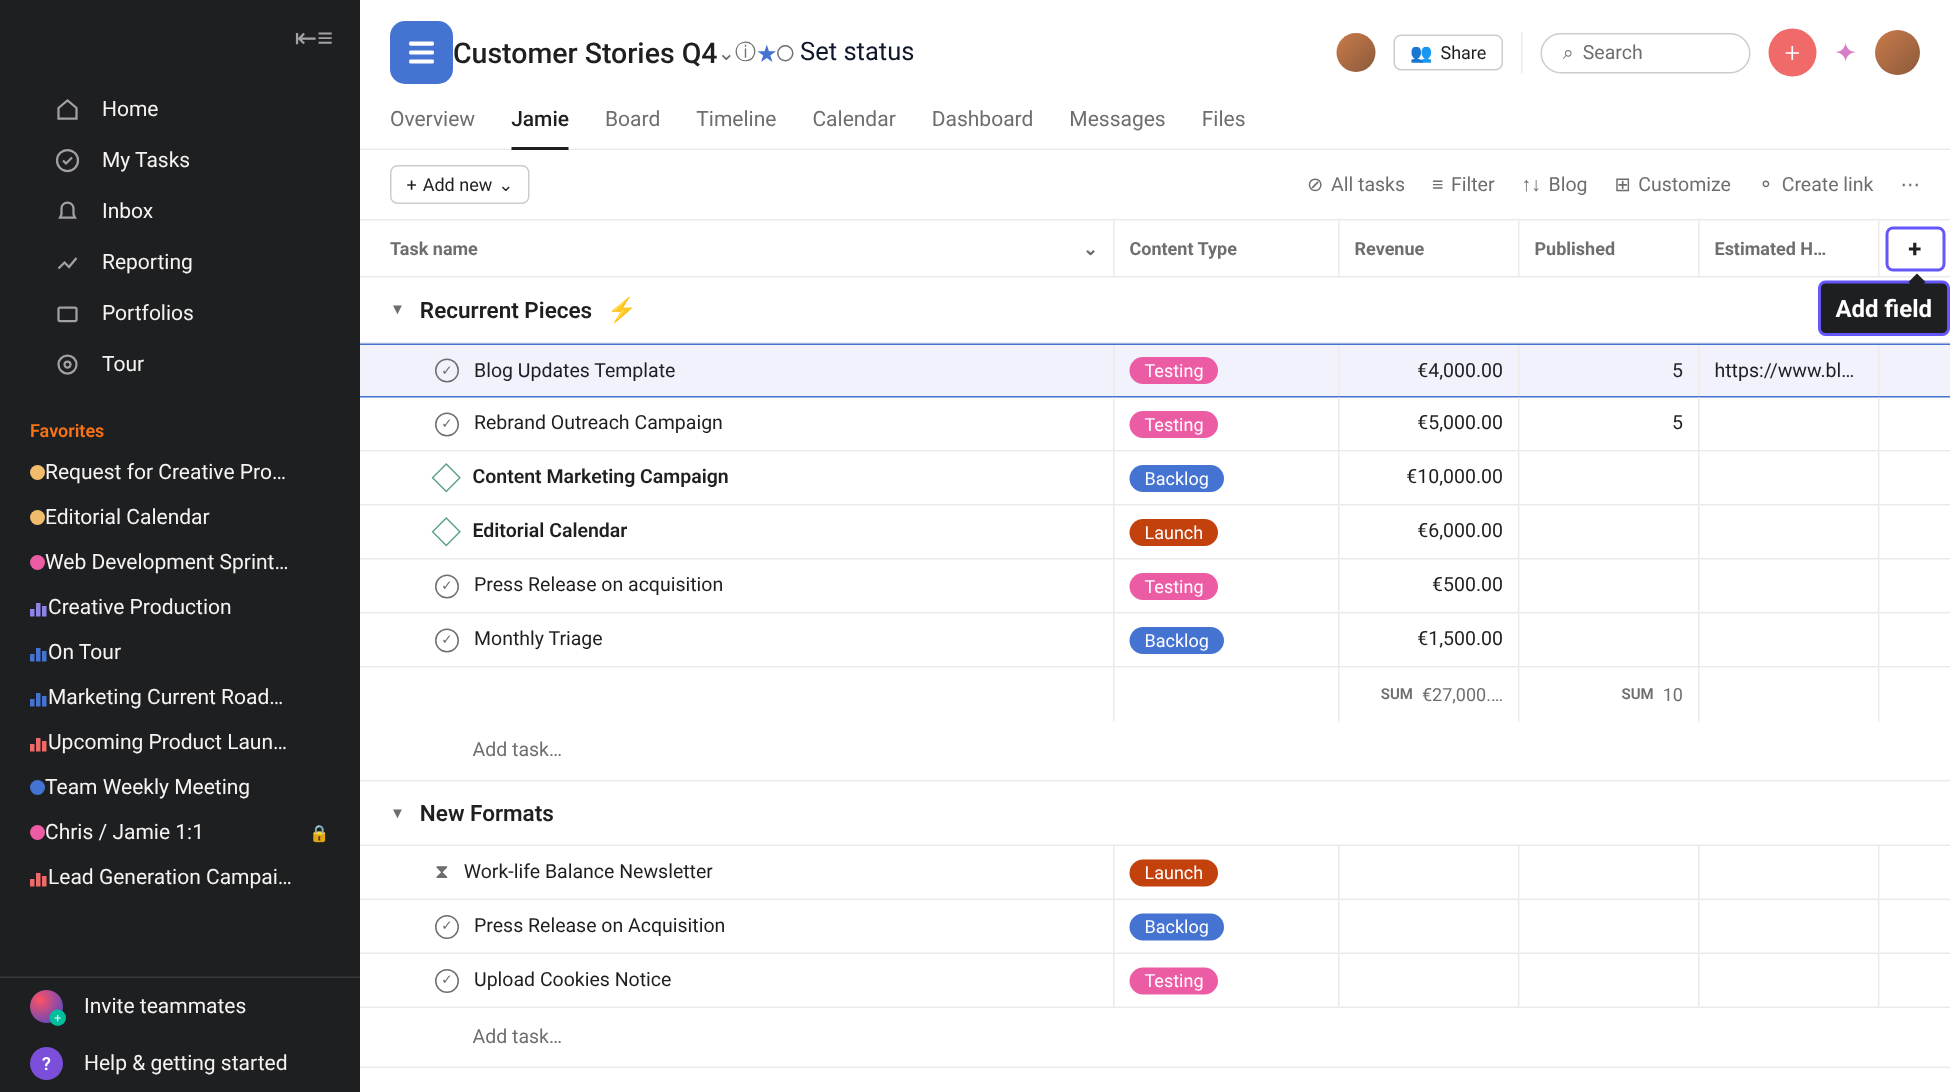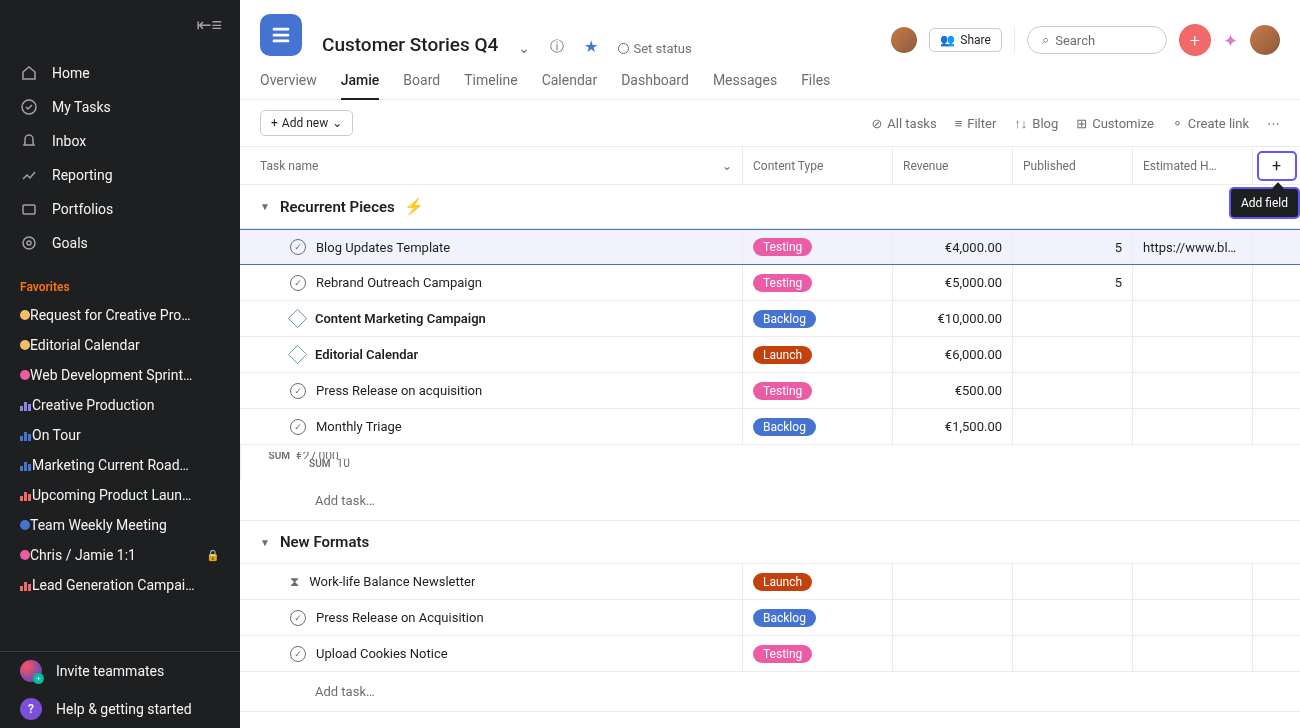--- a/index.html
+++ b/index.html
@@ -1,66 +1,66 @@
 <!DOCTYPE html>
 <html><head>
 <meta charset="utf-8">
 <style>
 *{box-sizing:border-box;margin:0;padding:0;font-family:-apple-system,BlinkMacSystemFont,"Segoe UI",Roboto,sans-serif;}
 body{display:flex;height:728px;width:1300px;overflow:hidden;background:#fff;}
 .sidebar{width:240px;background:#1e1f21;color:#f5f4f3;display:flex;flex-direction:column;font-size:14px;}
 .sb-top{display:flex;justify-content:flex-end;align-items:center;height:50px;padding:0 18px;}
 .collapse-icon{color:#a2a0a2;font-size:18px;}
-.sb-nav{padding:6px 0;}
+.sb-nav{padding:6px 16px;}
 .sb-item{display:flex;align-items:center;padding:8px 20px;gap:14px;cursor:pointer;}
 .sb-ic{width:18px;height:18px;display:flex;align-items:center;justify-content:center;color:#a2a0a2;flex-shrink:0;}
 .sb-section-title{color:#f97316;font-size:12px;font-weight:600;padding:14px 20px 6px;}
 .fav-dot{width:10px;height:10px;border-radius:50%;flex-shrink:0;}
 .fav-bars{width:12px;display:flex;gap:1px;align-items:flex-end;height:12px;flex-shrink:0;}
 .fav-bars span{width:3px;background:currentColor;}
 .fav-item{display:flex;align-items:center;padding:7px 20px;cursor:pointer;white-space:nowrap;overflow:hidden;}
 .fav-label{overflow:hidden;text-overflow:ellipsis;}
 .lock{margin-left:auto;color:#6d6e6f;font-size:11px;}
 .sb-footer{margin-top:auto;border-top:1px solid #3a3b3d;}
 .invite-ic{width:22px;height:22px;border-radius:50%;background:radial-gradient(circle at 30% 30%,#ff5263,#3b45d6);position:relative;}
 .invite-plus{position:absolute;bottom:-2px;right:-2px;background:#00bf9c;color:#fff;width:11px;height:11px;border-radius:50%;font-size:8px;display:flex;align-items:center;justify-content:center;}
 .help-ic{width:22px;height:22px;border-radius:50%;background:#7b4fd9;color:#fff;display:flex;align-items:center;justify-content:center;font-size:12px;font-weight:600;}
 .main{flex:1;display:flex;flex-direction:column;overflow:hidden;}
-.header{display:flex;align-items:flex-end;padding:14px 20px 0;gap:20px;}
+.header{display:flex;align-items:center;padding:14px 20px 0;gap:0;}
 .proj-icon{width:42px;height:42px;background:#4573d2;border-radius:10px;display:flex;align-items:center;justify-content:center;}
 .proj-icon svg{width:22px;height:22px;fill:#fff;}
 .proj-title{font-size:19px;font-weight:500;color:#1e1f21;}
 .hdr-ic{color:#6d6e6f;font-size:14px;}
 .star{color:#4573d2;font-size:16px;}
-.status{color:#737373;font-size:13px;display:flex;align-items:center;gap:4px;}
+.status{color:#0f172a;font-size:17px;display:flex;align-items:center;gap:4px;}
 .status::before{content:"";width:9px;height:9px;border:1px solid #6d6e6f;border-radius:50%;}
 .hdr-right{margin-left:auto;display:flex;align-items:center;gap:12px;}
 .avatar{width:26px;height:26px;border-radius:50%;background:linear-gradient(135deg,#c97b4a,#8b5a3c);}
 .share-btn{border:1px solid #cfcbcb;border-radius:5px;padding:4px 10px;font-size:12px;display:flex;align-items:center;gap:5px;color:#1e1f21;cursor:pointer;}
 .divider-v{width:1px;height:28px;background:#edeae9;}
 .search-box{border:1px solid #cfcbcb;border-radius:18px;padding:5px 14px;display:flex;align-items:center;gap:6px;color:#6d6e6f;font-size:13px;width:140px;}
 .add-circle{width:32px;height:32px;border-radius:50%;background:#f06a6a;color:#fff;display:flex;align-items:center;justify-content:center;font-size:18px;font-weight:300;cursor:pointer;}
 .unicorn{color:#d87dc7;font-size:18px;}
 .avatar2{width:30px;height:30px;border-radius:50%;background:linear-gradient(135deg,#c97b4a,#8b5a3c);}
 .tabs{display:flex;gap:24px;padding:10px 20px 0;border-bottom:1px solid #edeae9;}
 .tab{padding:6px 0 10px;font-size:14px;color:#6d6e6f;cursor:pointer;}
 .tab.active{color:#1e1f21;font-weight:500;border-bottom:2px solid #1e1f21;margin-bottom:-1px;}
 .toolbar{display:flex;align-items:center;padding:10px 20px;gap:8px;border-bottom:1px solid #edeae9;}
 .add-new-btn{border:1px solid #cfcbcb;border-radius:5px;padding:5px 10px;font-size:12px;display:flex;align-items:center;gap:4px;color:#1e1f21;cursor:pointer;}
 .tb-right{margin-left:auto;display:flex;align-items:center;gap:18px;color:#6d6e6f;font-size:13px;}
 .tb-item{display:flex;align-items:center;gap:5px;cursor:pointer;}
 .create-link{display:flex;align-items:center;gap:5px;color:#6d6e6f;}
 .more-dots{cursor:pointer;}
-.grid-head{display:flex;border-bottom:1px solid #edeae9;font-size:12px;color:#6d6e6f;height:38px;align-items:center;}
+.grid-head{display:flex;border-bottom:1px solid #edeae9;font-size:12px;color:#6d6e6f;height:38px;align-items:center;font-weight:bold;}
 .col-task{flex:1;padding-left:20px;display:flex;align-items:center;min-width:0;}
 .col-task .caret{margin-left:auto;margin-right:10px;}
 .col{width:120px;border-left:1px solid #edeae9;padding:0 10px;display:flex;align-items:center;height:100%;overflow:hidden;white-space:nowrap;text-overflow:ellipsis;}
 .col-add{width:48px;border-left:1px solid #edeae9;display:flex;align-items:center;justify-content:center;height:100%;position:relative;}
 .add-field-btn{width:40px;height:30px;border:2px solid #6457f9;border-radius:5px;display:flex;align-items:center;justify-content:center;font-size:16px;color:#1e1f21;cursor:pointer;}
-.tooltip{position:absolute;top:40px;right:0;background:#1e1f21;color:#fff;font-size:12px;padding:7px 10px;border-radius:5px;white-space:nowrap;border:2px solid #6457f9;z-index:10;}
+.tooltip{position:absolute;top:40px;right:0;background:#1e1f21;color:#fff;font-size:16px;padding:7px 10px;border-radius:5px;white-space:nowrap;border:2px solid #6457f9;z-index:10;}
 .tooltip::before{content:"";position:absolute;top:-5px;right:16px;width:8px;height:8px;background:#1e1f21;transform:rotate(45deg);}
 .list-body{overflow-y:auto;flex:1;}
 .section-hdr{display:flex;align-items:center;padding:12px 20px;gap:10px;border-bottom:1px solid #edeae9;}
 .sec-caret{color:#6d6e6f;font-size:10px;}
 .sec-title{font-size:15px;font-weight:600;color:#1e1f21;}
 .bolt{color:#f1bd6c;}
 .row{display:flex;border-bottom:1px solid #edeae9;height:36px;align-items:stretch;font-size:13px;}
 .row.selected{background:#f1f2fc;border-top:1px solid #4573d2;border-bottom:1px solid #4573d2;}
 .row .col-task{display:flex;align-items:center;gap:10px;padding-left:50px;color:#1e1f21;}
 .check-circle{width:16px;height:16px;border:1.5px solid #6d6e6f;border-radius:50%;flex-shrink:0;display:flex;align-items:center;justify-content:center;font-size:9px;color:#6d6e6f;}
@@ -68,21 +68,21 @@
 .hourglass{color:#6d6e6f;font-size:13px;}
 .task-name{white-space:nowrap;overflow:hidden;text-overflow:ellipsis;}
 .task-name.bold{font-weight:600;}
 .row .col{font-size:13px;color:#1e1f21;}
 .col.right{justify-content:flex-end;}
 .pill{padding:2px 10px;border-radius:10px;font-size:12px;color:#fff;display:inline-block;}
 .pill.pink{background:#ec5ca5;}
 .pill.blue{background:#4573d2;}
 .pill.purple{background:#c2410c;}
 .row .col-add{border-left:1px solid #edeae9;}
-.sum-row{display:flex;height:36px;align-items:stretch;font-size:12px;color:#6d6e6f;flex-direction:column;}
+.sum-row{display:flex;height:36px;align-items:stretch;font-size:12px;color:#6d6e6f;}
 .sum-row .col-task{flex:1;}
 .sum-row .col{display:flex;align-items:center;gap:6px;}
 .sum-label{font-size:10px;font-weight:600;}
 .add-task-row{display:flex;align-items:center;height:40px;padding-left:75px;color:#6d6e6f;font-size:13px;border-bottom:1px solid #edeae9;}
 .pub-link{color:#1e1f21;overflow:hidden;text-overflow:ellipsis;white-space:nowrap;}
 </style>
 </head>
 <body>
 
 <div class="sidebar">
@@ -131,21 +131,21 @@
         </span>
         <span>Portfolios</span>
       </div>
       <div class="sb-item">
         <span class="sb-ic">
           <svg width="16" height="16" viewBox="0 0 16 16" fill="none" stroke="#a2a0a2" stroke-width="1.5">
             <circle cx="8" cy="8" r="6"></circle>
             <circle cx="8" cy="8" r="2"></circle>
           </svg>
         </span>
-        <span>Goals</span>
+        <span>Tour</span>
       </div>
     </div>
   <div class="sb-section-title">Favorites</div>
   <div id="sb-fav">
       <div class="fav-item">
         <span class="fav-dot" style="background:#f1bd6c"></span>
         <span class="fav-label">Request for Creative Pro…</span>
       </div>
       <div class="fav-item">
         <span class="fav-dot" style="background:#f1bd6c"></span>

